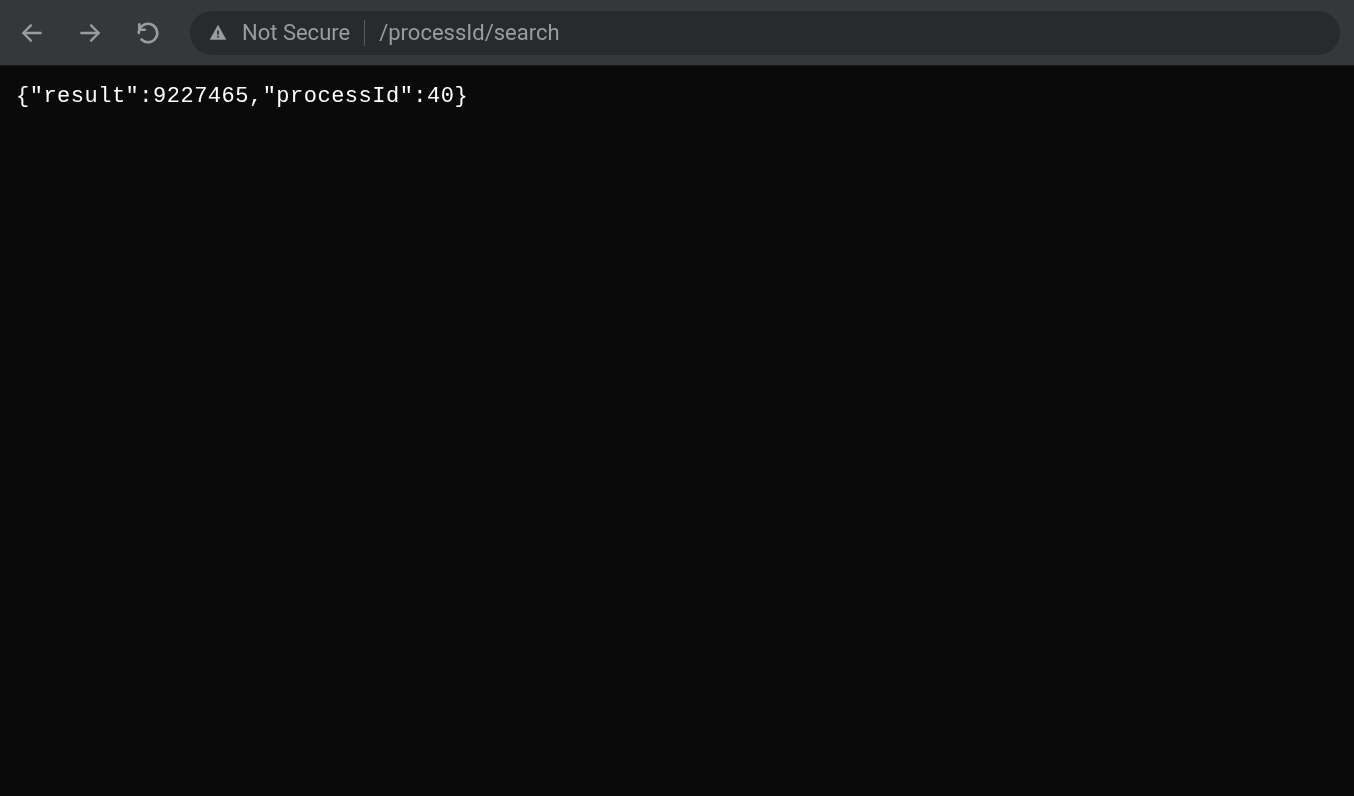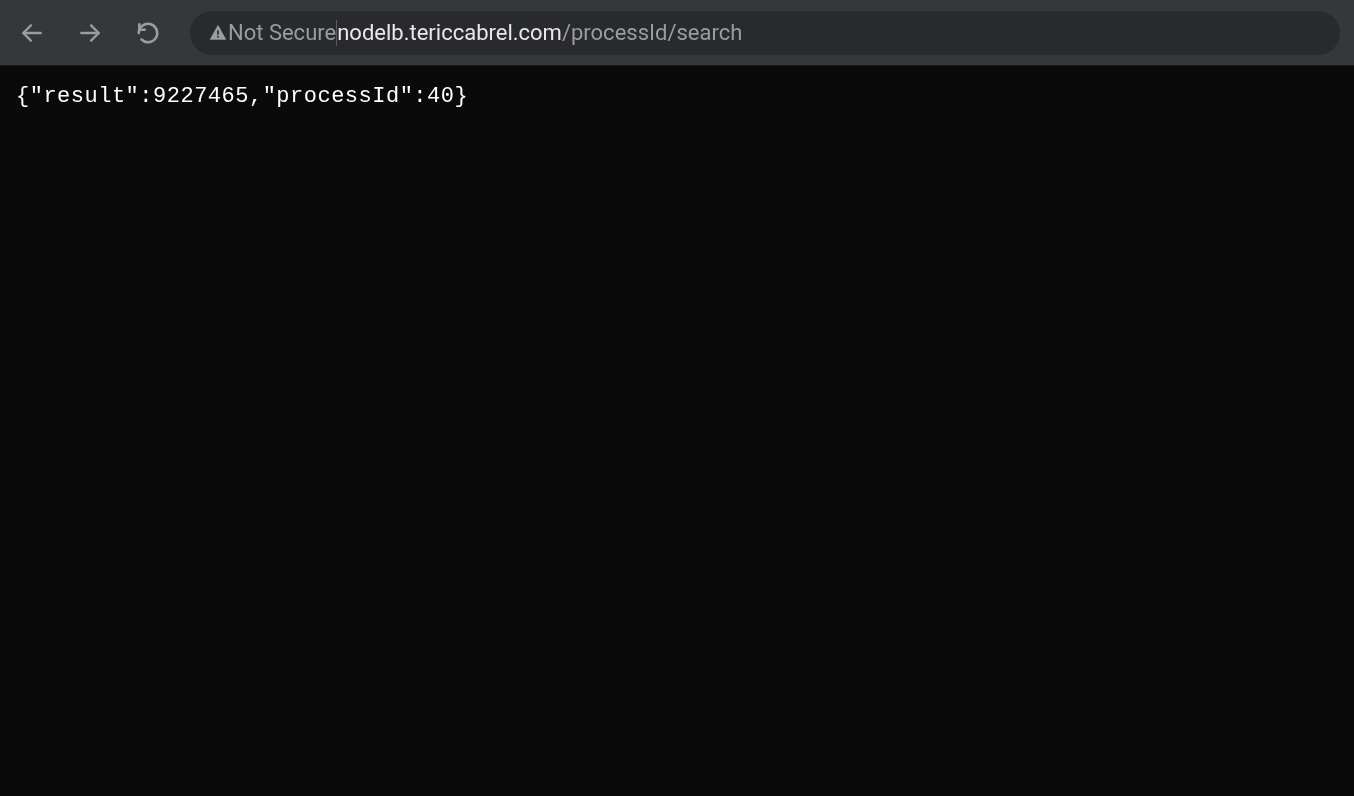--- a/index.html
+++ b/index.html
@@ -44,20 +44,21 @@
     }
     .address-bar {
       flex: 1;
       height: 44px;
       background: #292a2d;
       border-radius: 22px;
       display: flex;
       align-items: center;
       padding: 0 18px;
       margin-left: 14px;
+      gap: 14px;
     }
     .security-icon {
       color: #9b9c9e;
       display: flex;
       align-items: center;
     }
     .security-icon svg {
       width: 20px;
       height: 20px;
     }
@@ -117,19 +118,18 @@
     <span class="security-icon">
       <svg viewBox="0 0 24 24" fill="currentColor">
         <path d="M12 2 L22 20 L2 20 Z"></path>
         <rect x="11" y="9" width="2" height="5" fill="#292a2d"></rect>
         <rect x="11" y="15.5" width="2" height="2" fill="#292a2d"></rect>
       </svg>
     </span>
     <span class="not-secure">Not Secure</span>
     <span class="separator"></span>
     <span class="url">
-      <span class="url-host">nodelb.tericcabrel.com</span>
         <span class="url-path">/processId/search</span>
     </span>
   </div>
 </div>
 
 <div class="content">{"result":9227465,"processId":40}</div>
 
 </body></html>

